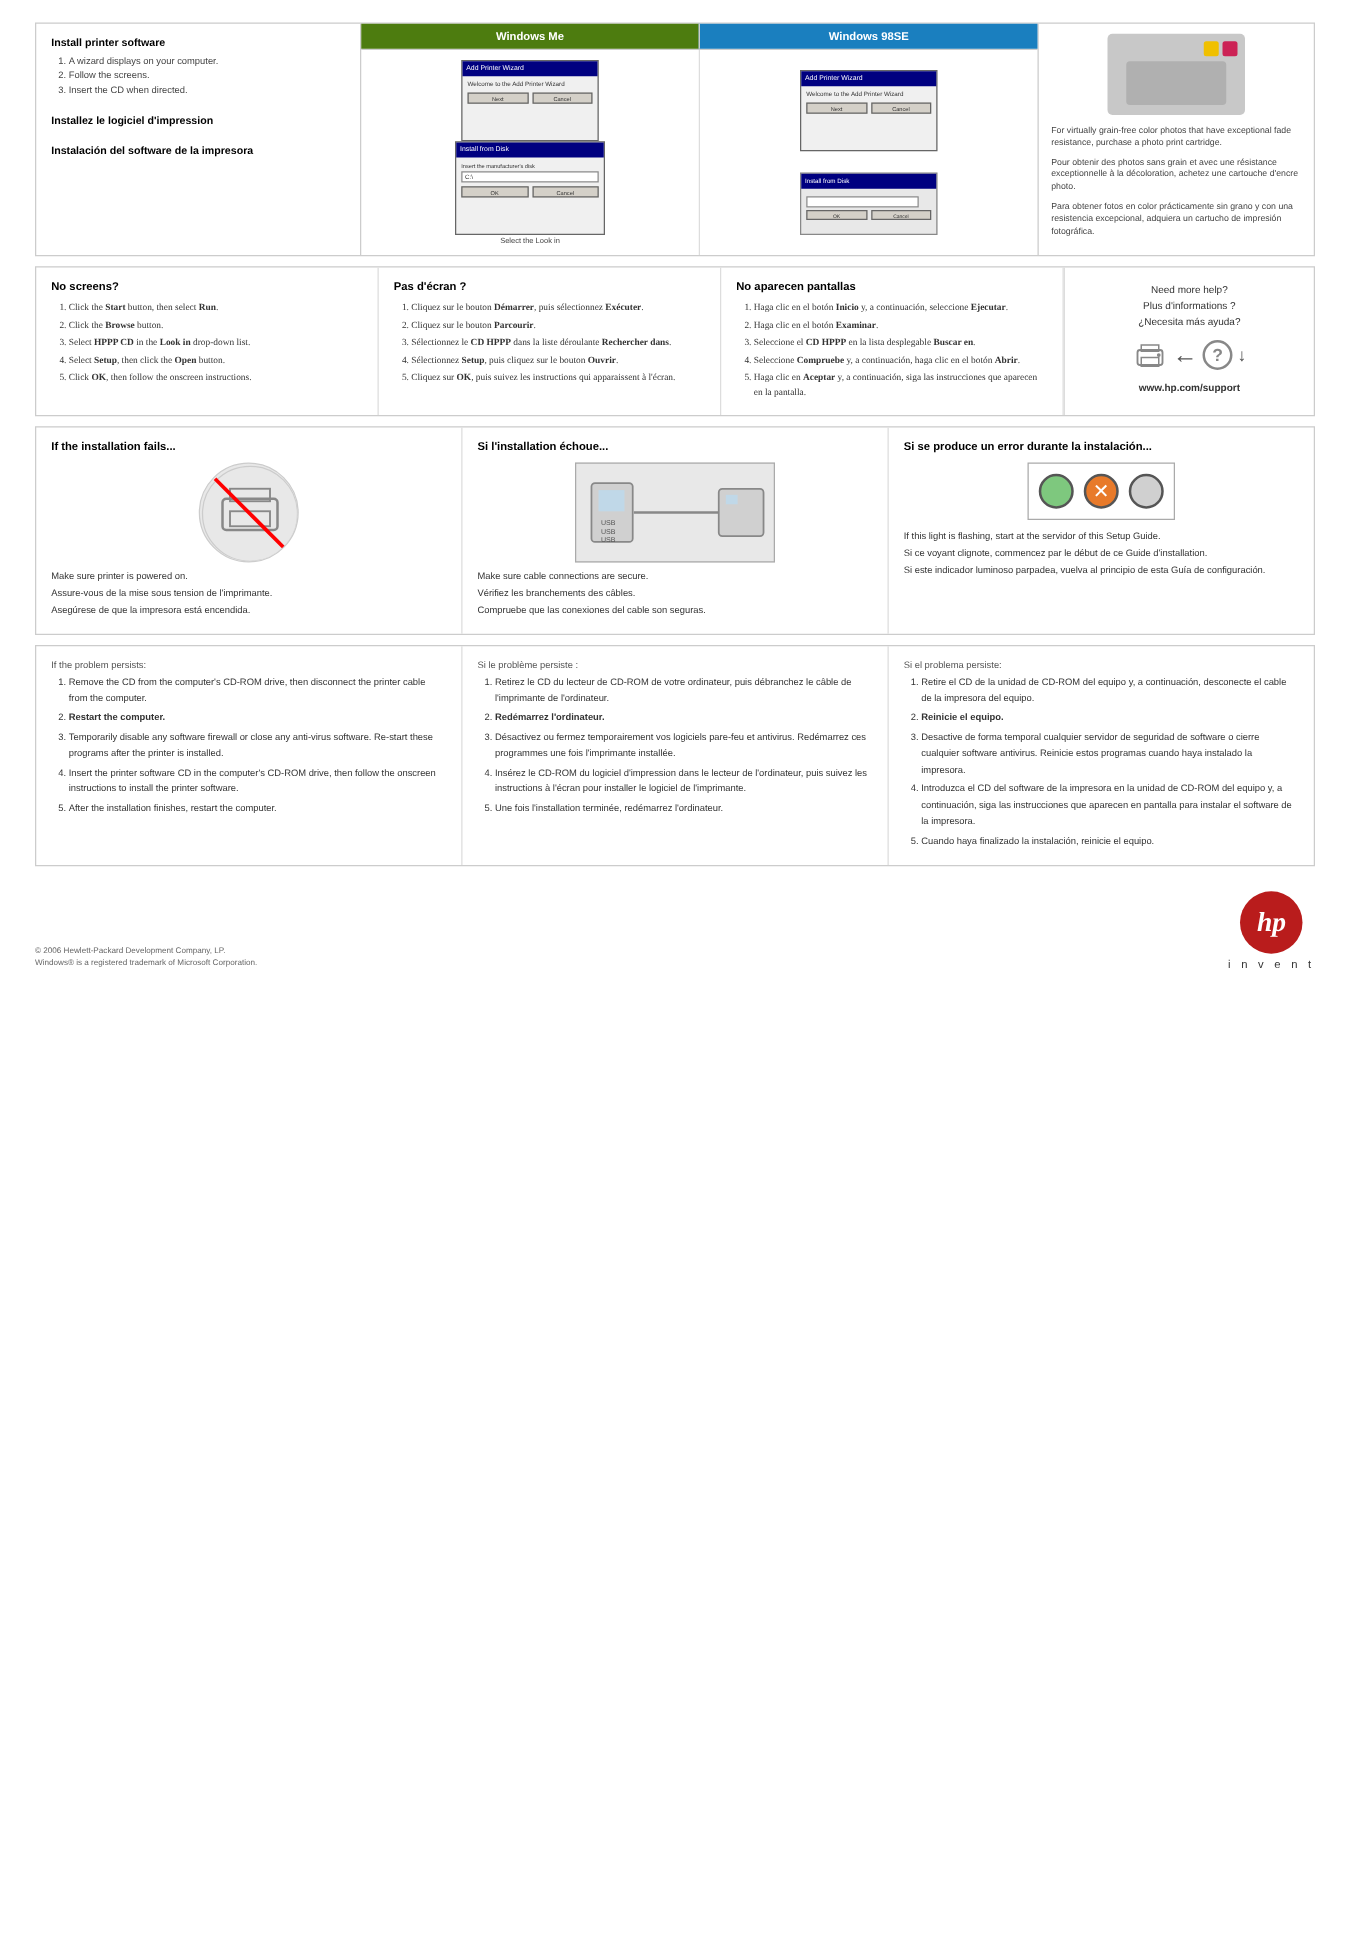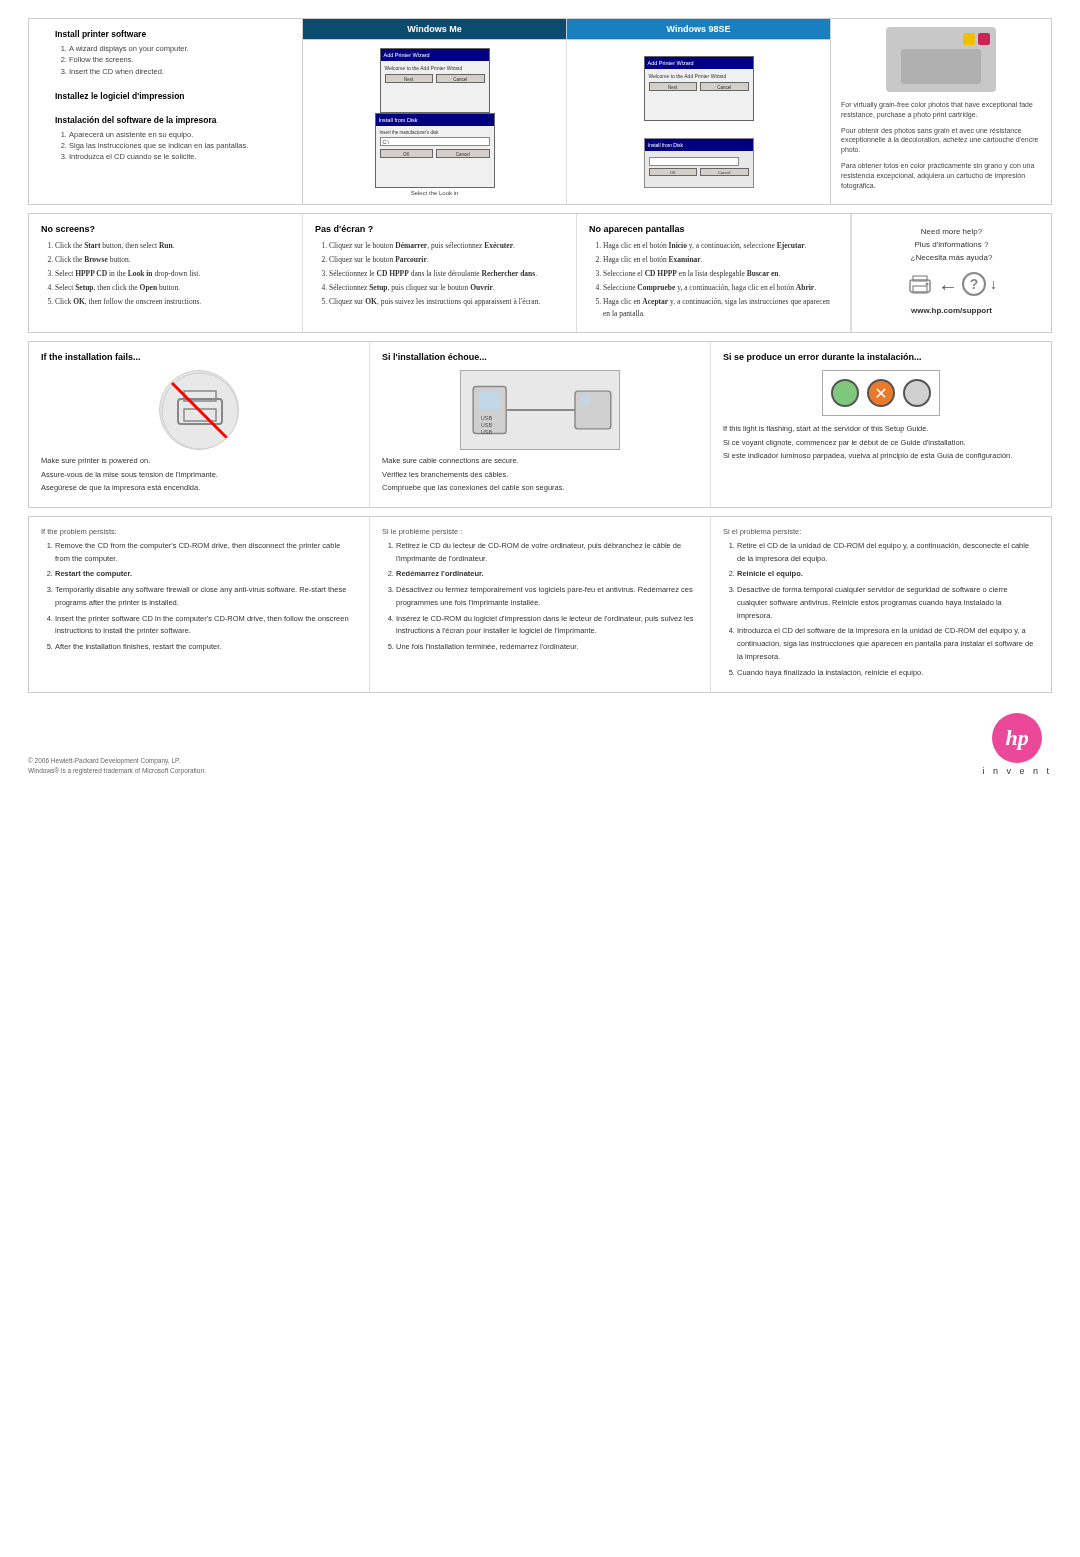--- a/index.html
+++ b/index.html
@@ -16,21 +16,20 @@
     .page {
       width: 1080px;
       padding: 18px 28px 20px 28px;
     }
 
     
     .top-section {
       display: flex;
       border: 1px solid #ccc;
       margin-bottom: 8px;
-      padding-left: 14px;
     }
 
     .top-left {
       width: 260px;
       padding: 10px 12px;
       border-right: 1px solid #ccc;
       flex-shrink: 0;
     }
 
     .install-block {
@@ -65,21 +64,21 @@
 
     .win-tab {
       flex: 1;
       text-align: center;
       padding: 5px 4px;
       font-size: 9px;
       font-weight: bold;
       color: #fff;
     }
 
-    .win-tab-me { background: #0c4a6e; }
+    .win-tab-me { background: #4d7c0f; }
     .win-tab-98 { background: #1a7fbf; border-left: 1px solid #ccc; }
 
     .win-screenshots {
       display: flex;
       flex: 1;
     }
 
     .win-screen {
       flex: 1;
       display: flex;
@@ -250,21 +249,21 @@
 
     .hp-logo {
       display: flex;
       flex-direction: column;
       align-items: center;
     }
 
     .hp-circle {
       width: 50px;
       height: 50px;
-      background: #ec4899;
+      background: #b91c1c;
       border-radius: 50%;
       display: flex;
       align-items: center;
       justify-content: center;
       color: #fff;
       font-size: 22px;
       font-weight: bold;
       font-style: italic;
       font-family: serif;
     }
@@ -351,25 +350,20 @@
           <li>A wizard displays on your computer.</li>
           <li>Follow the screens.</li>
           <li>Insert the CD when directed.</li>
         </ol>
       </div>
       <div class="install-block">
         <h3>Installez le logiciel d'impression</h3>
       </div>
       <div class="install-block">
         <h3>Instalación del software de la impresora</h3>
-        <ol>
-          <li>Aparecerá un asistente en su equipo.</li>
-          <li>Siga las instrucciones que se indican en las pantallas.</li>
-          <li>Introduzca el CD cuando se le solicite.</li>
-        </ol>
       </div>
     </div>
 
     <div class="top-center">
       <div class="win-tabs">
         <div class="win-tab win-tab-me">
           <span>Windows Me</span>
         </div>
         <div class="win-tab win-tab-98">
           <span>Windows 98SE</span>

